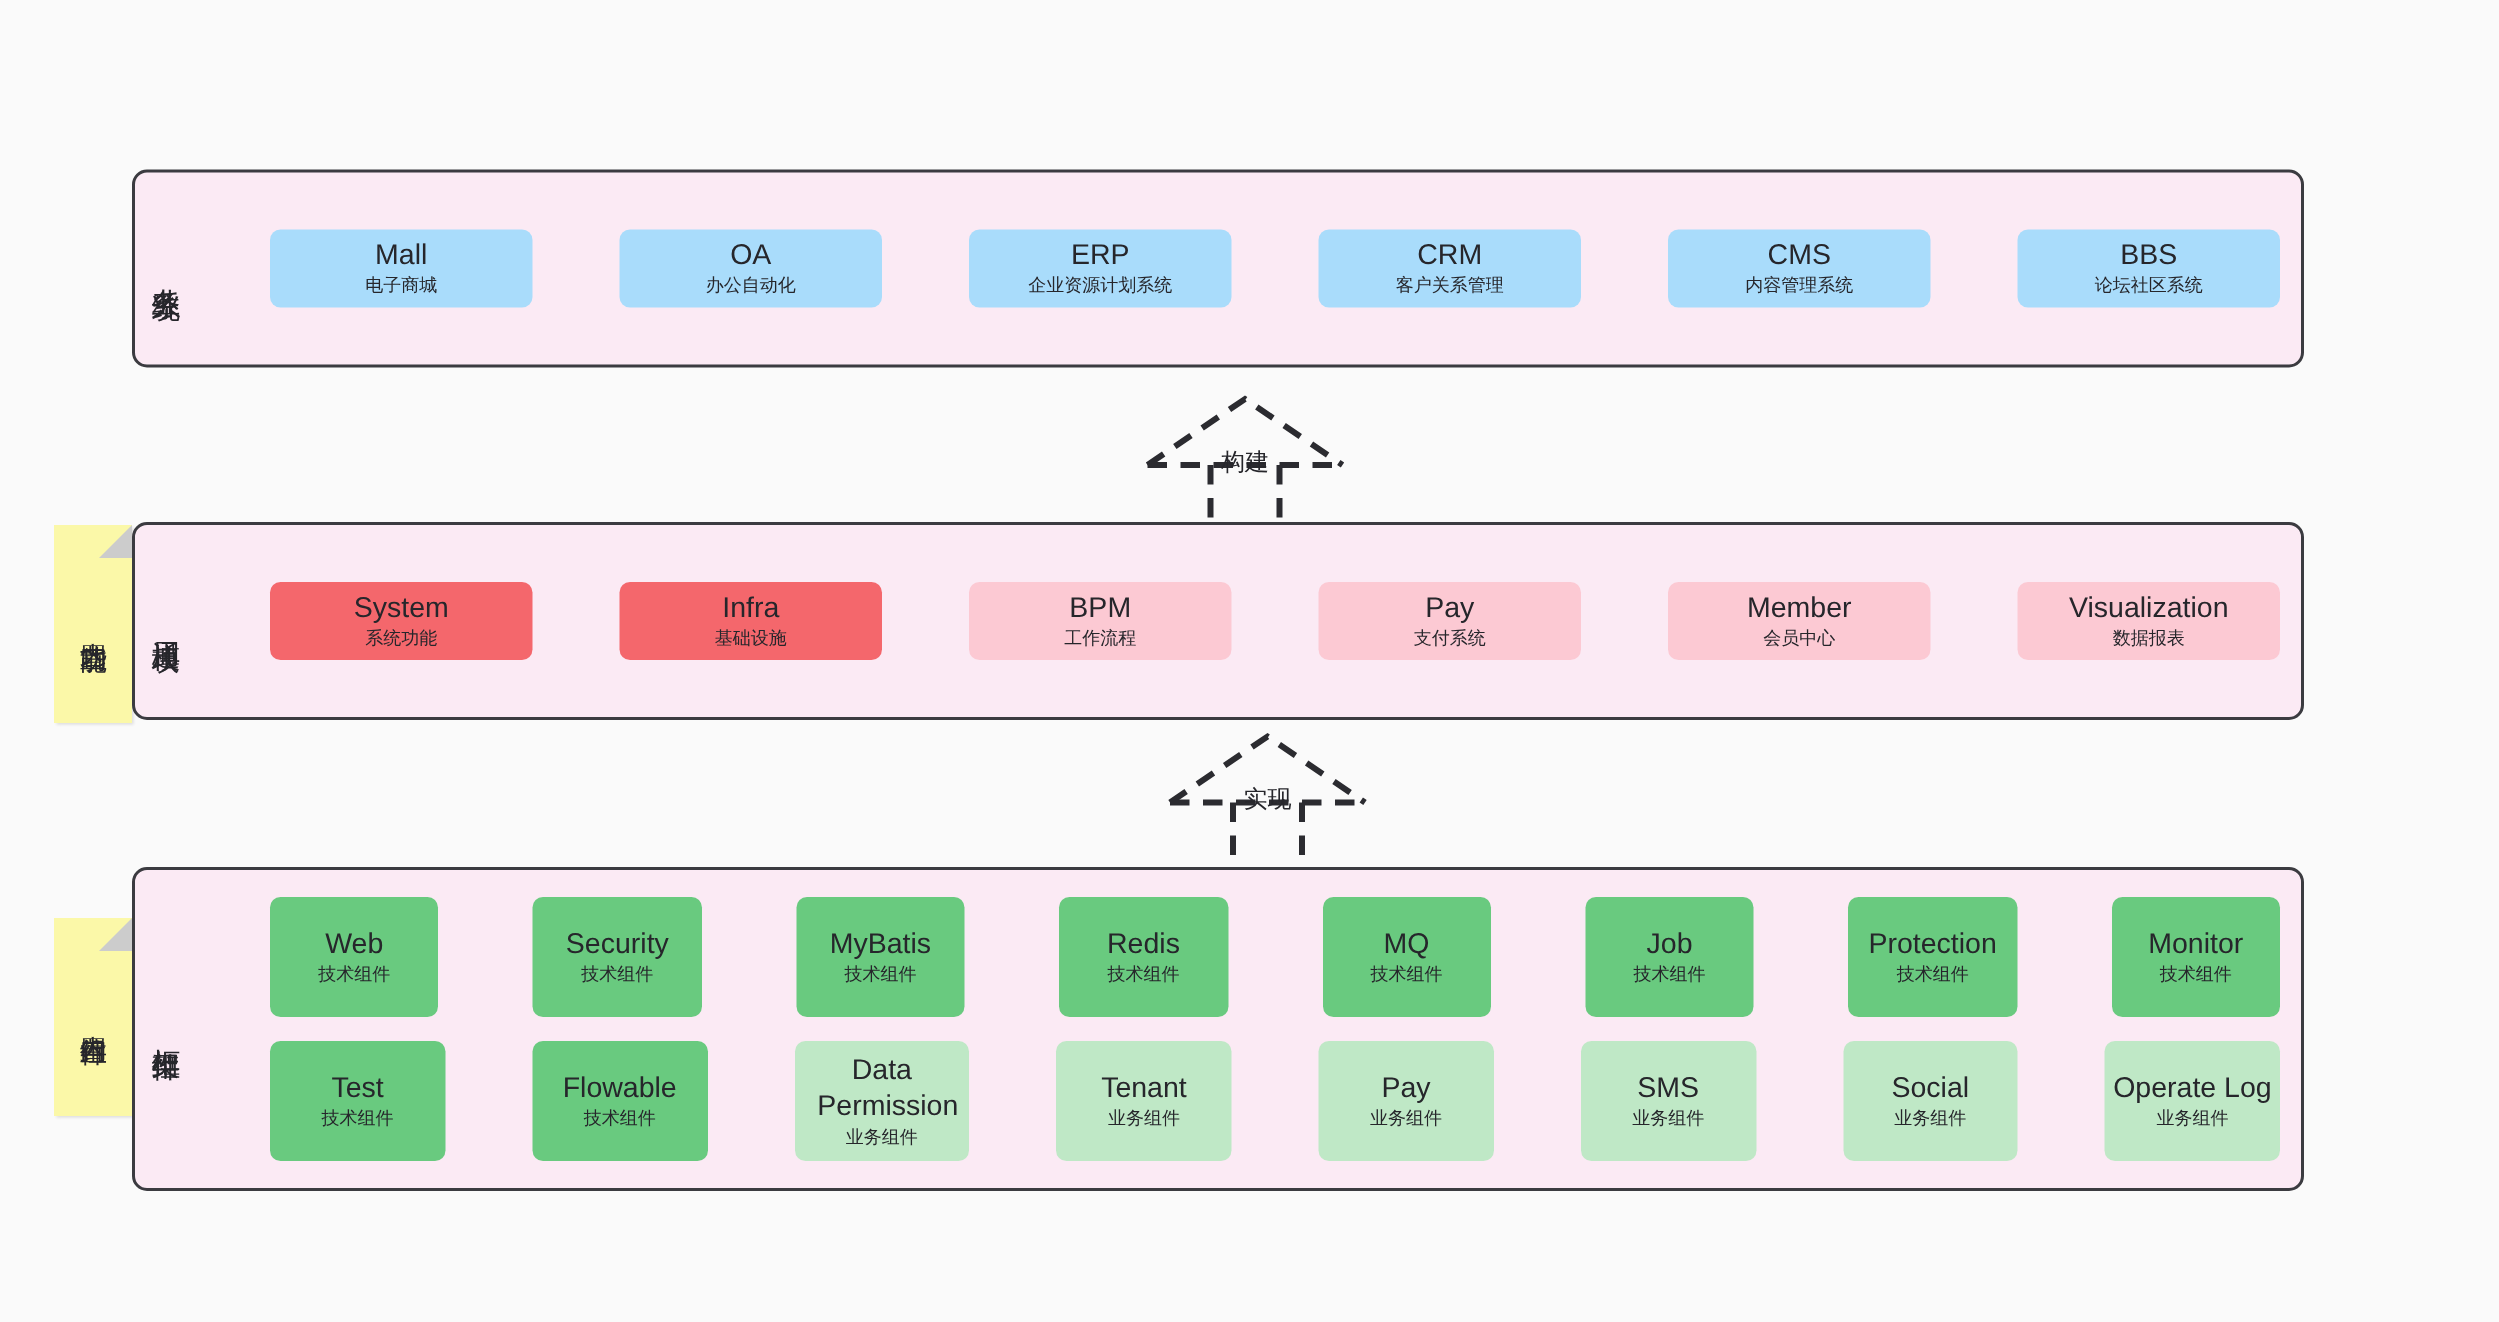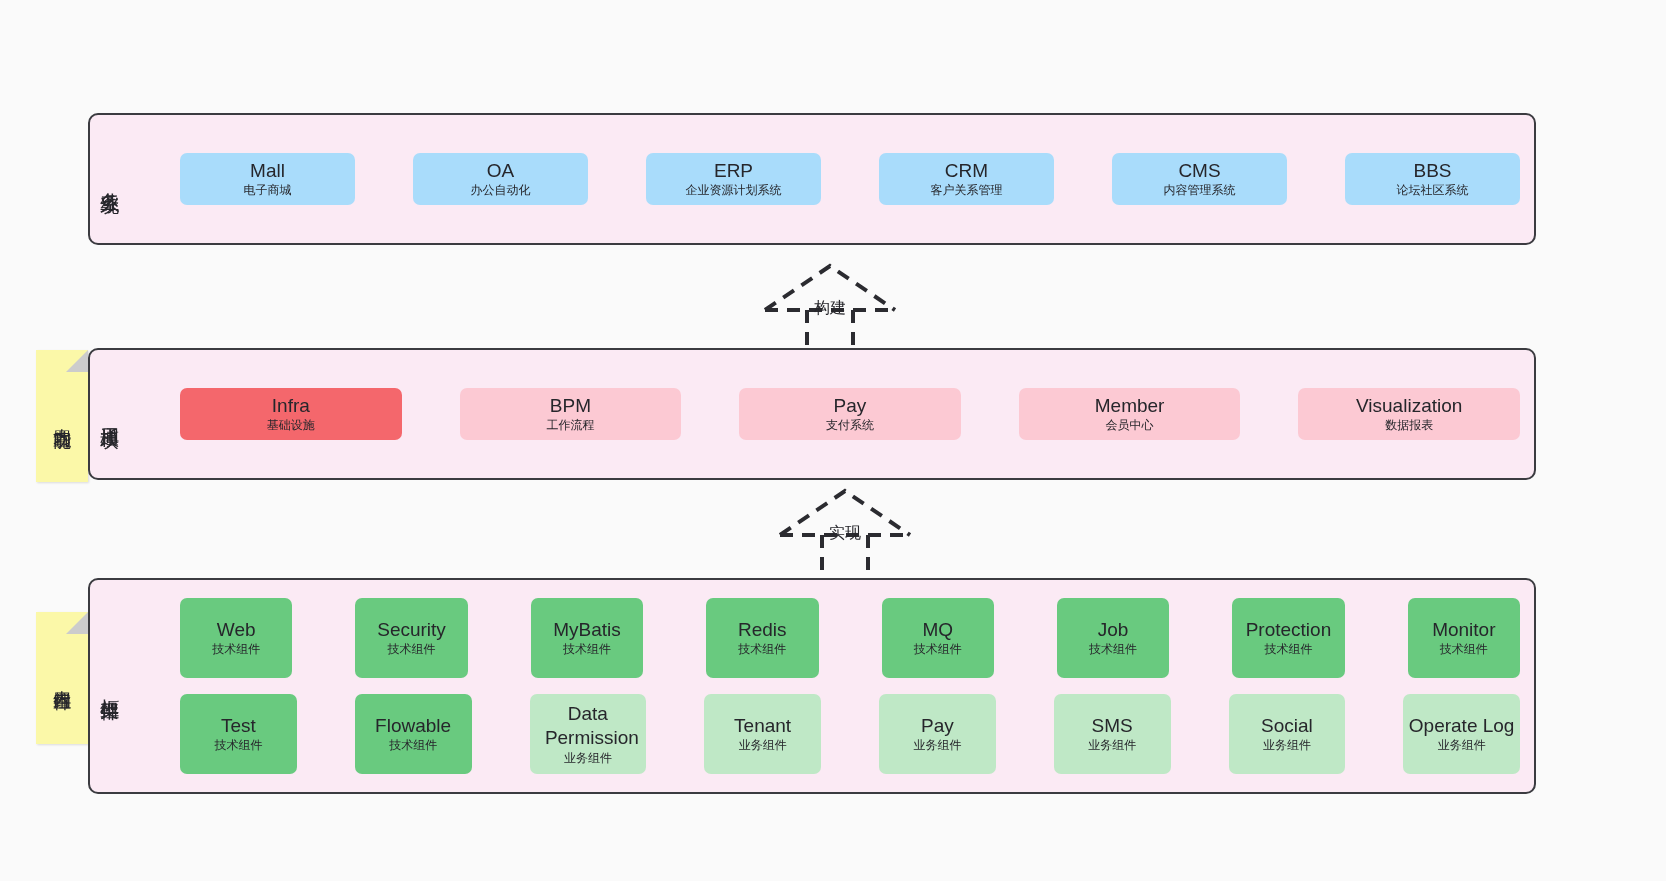--- a/index.html
+++ b/index.html
@@ -159,20 +159,24 @@
 
   <div class="note" id="note-builtin-function" style="left:36px; top:350px; height:132px;">
     <span>内置功能</span>
   </div>
 
   <div class="layer" id="layer-common-module" style="left:88px; top:348px; width:1448px; height:132px;">
     <div class="layer-title">通用模块</div>
     <div class="layer-body">
       <div class="row">
         <div class="card c-red">
+          <span class="en">System</span>
+          <span class="cn">系统功能</span>
+        </div>
+        <div class="card c-red">
           <span class="en">Infra</span>
           <span class="cn">基础设施</span>
         </div>
         <div class="card c-pink">
           <span class="en">BPM</span>
           <span class="cn">工作流程</span>
         </div>
         <div class="card c-pink">
           <span class="en">Pay</span>
           <span class="cn">支付系统</span>

